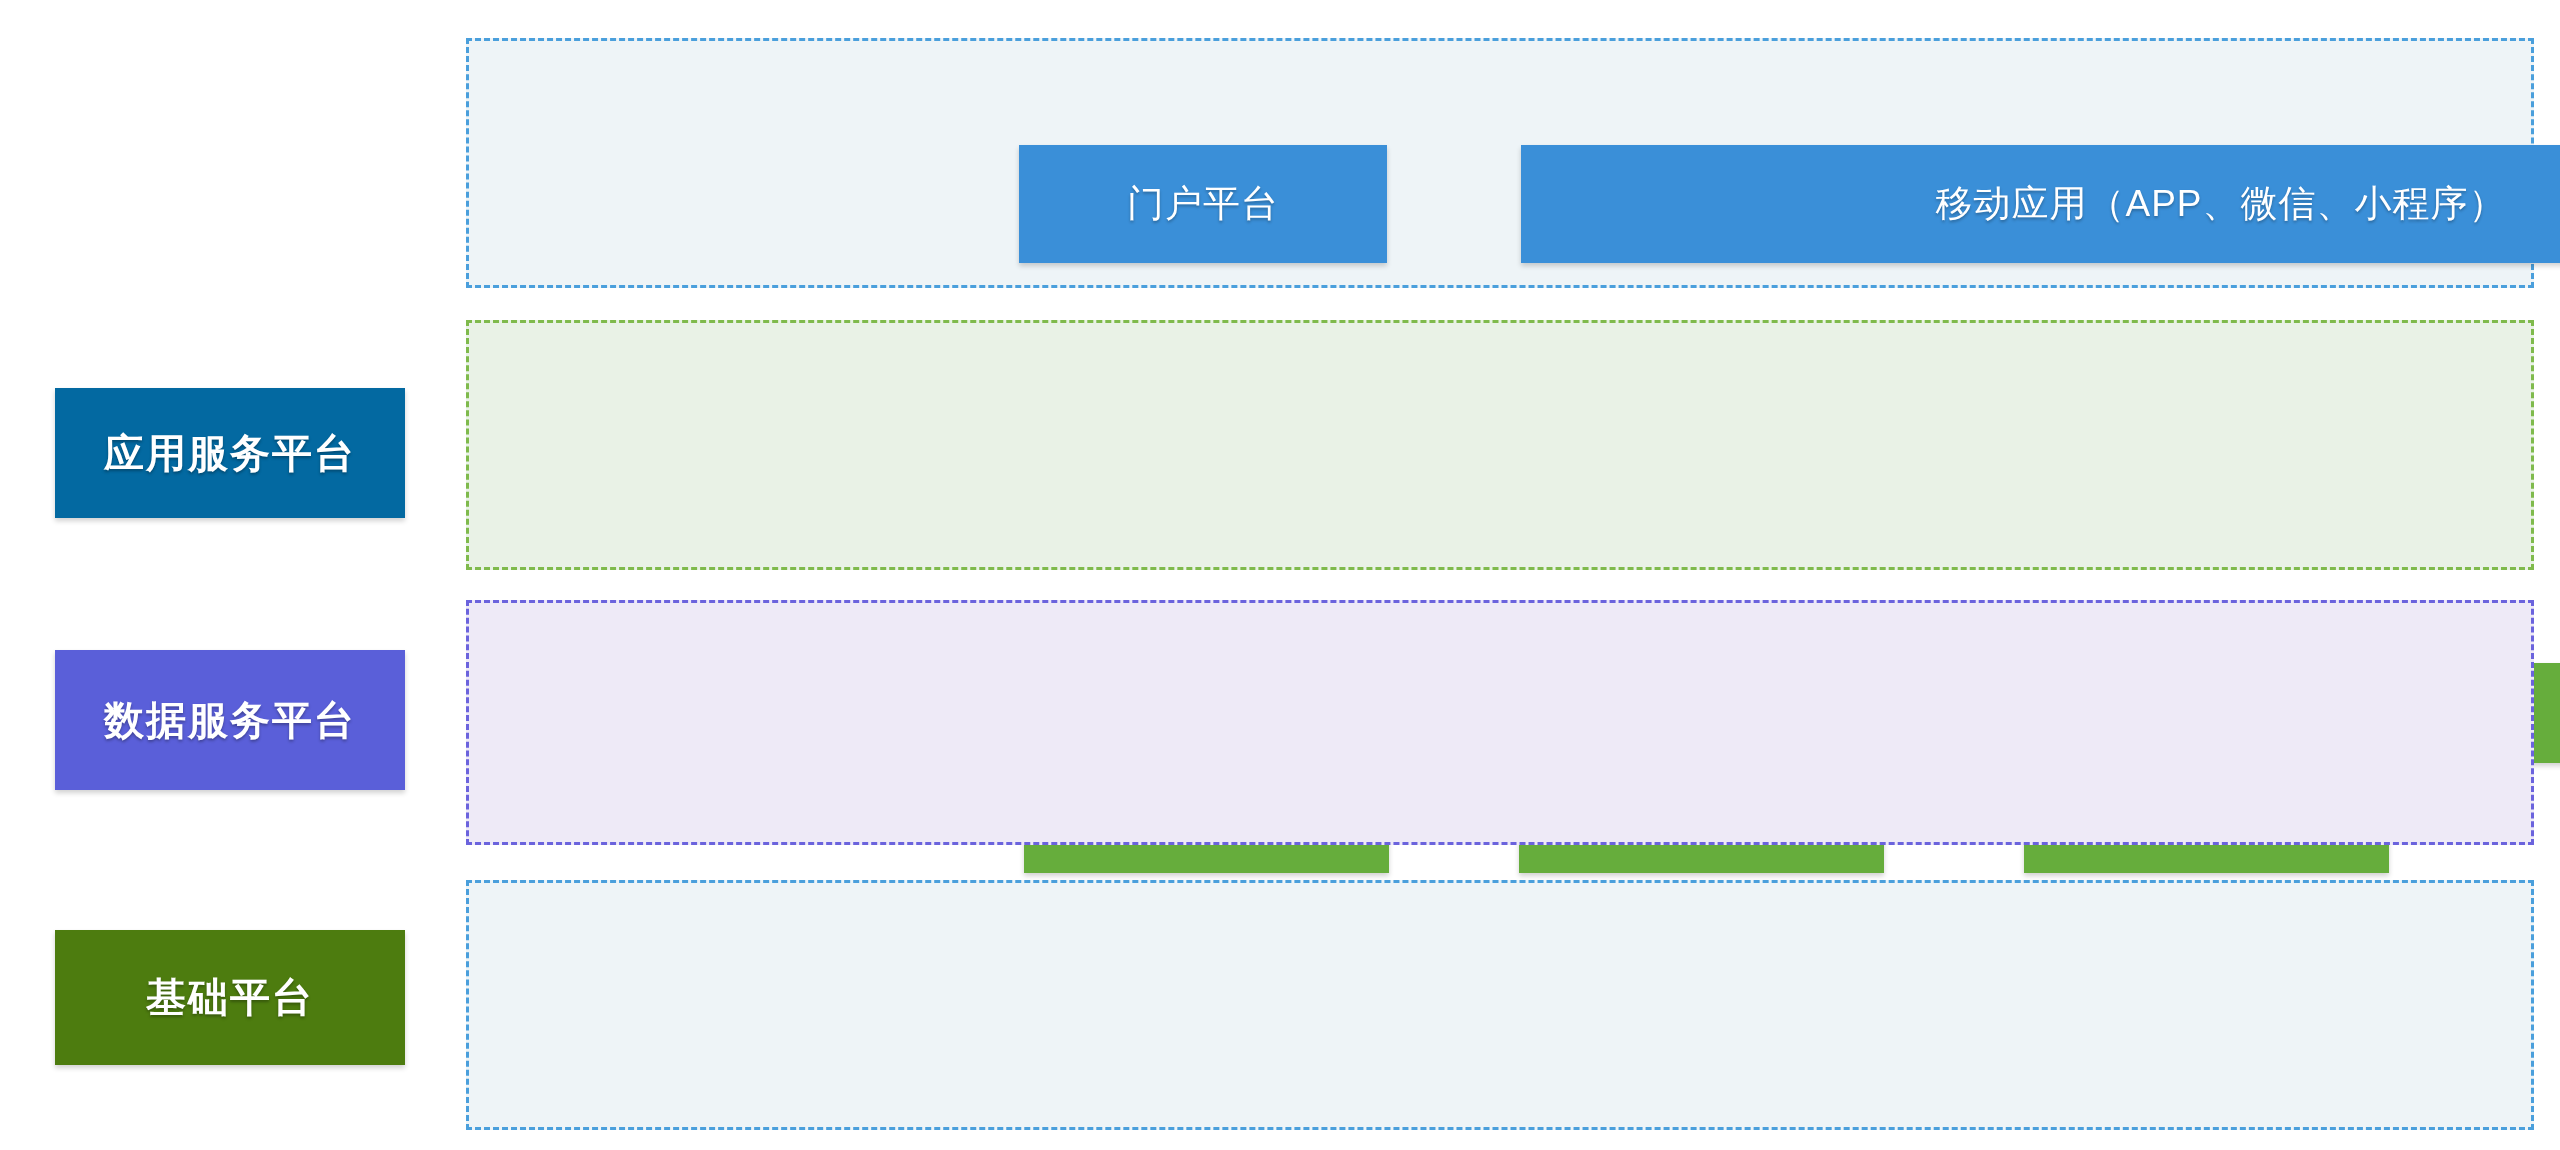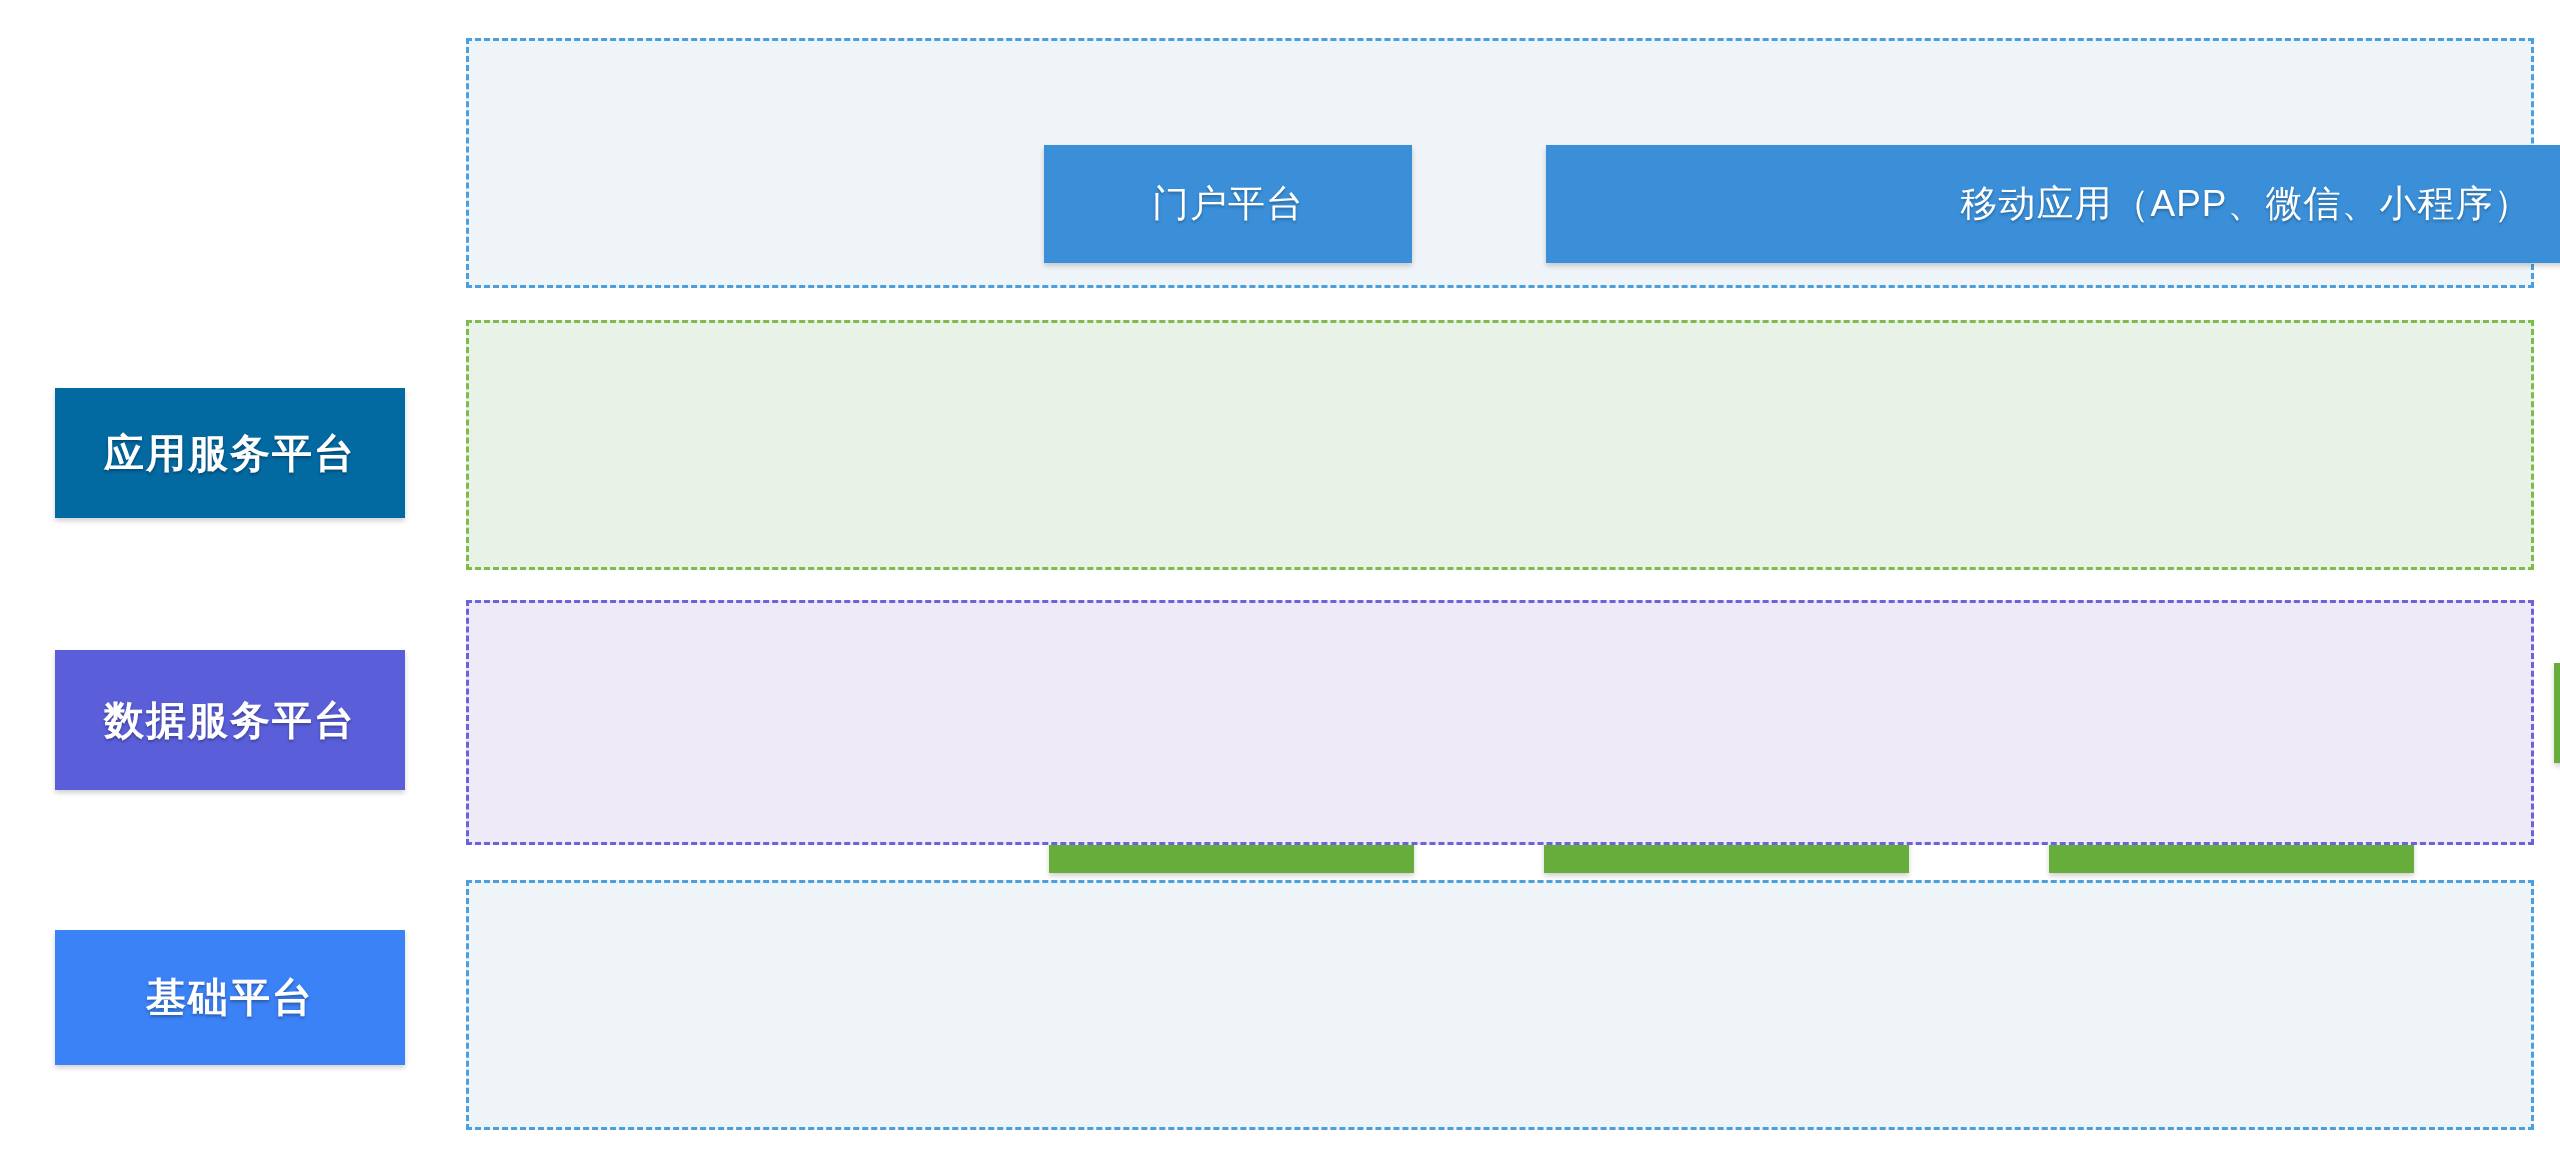--- a/index.html
+++ b/index.html
@@ -50,21 +50,20 @@
     align-items: center;
     justify-content: center;
     color: #ffffff;
     font-size: 37px;
     letter-spacing: 1px;
     text-shadow: 0 2px 3px rgba(0,0,0,0.28);
     box-shadow: 0 3px 5px rgba(0,0,0,0.18);
     text-align: center;
     line-height: 1.15;
     white-space: nowrap;
-    margin-left: 25px;
   }
 
   
   .label-present { top: 110px; height: 90px; background: #3a8fd8; }
   .group-present {
     top: 38px; height: 250px;
     border-color: #4a9fdc;
     background: #eef4f7;
   }
   .n-portal   { left: 550px;  top: 104px; width: 368px; height: 118px; background: #3a8fd8; }
@@ -86,21 +85,21 @@
 
   
   .label-datasvc { top: 650px; height: 140px; background: #5a5fd9; }
   .group-datasvc {
     top: 600px; height: 245px;
     border-color: #6b63dd;
     background: #eeeaf7;
   }
 
   
-  .label-base { top: 930px; height: 135px; background: #3b82f6; }
+  .label-base { top: 930px; height: 135px; background: #4d7c0f; }
   .group-base {
     top: 880px; height: 250px;
     border-color: #4a9fdc;
     background: #eef4f7;
   }
 </style>
 </head>
 <body>
 
 <div id="diagram">

